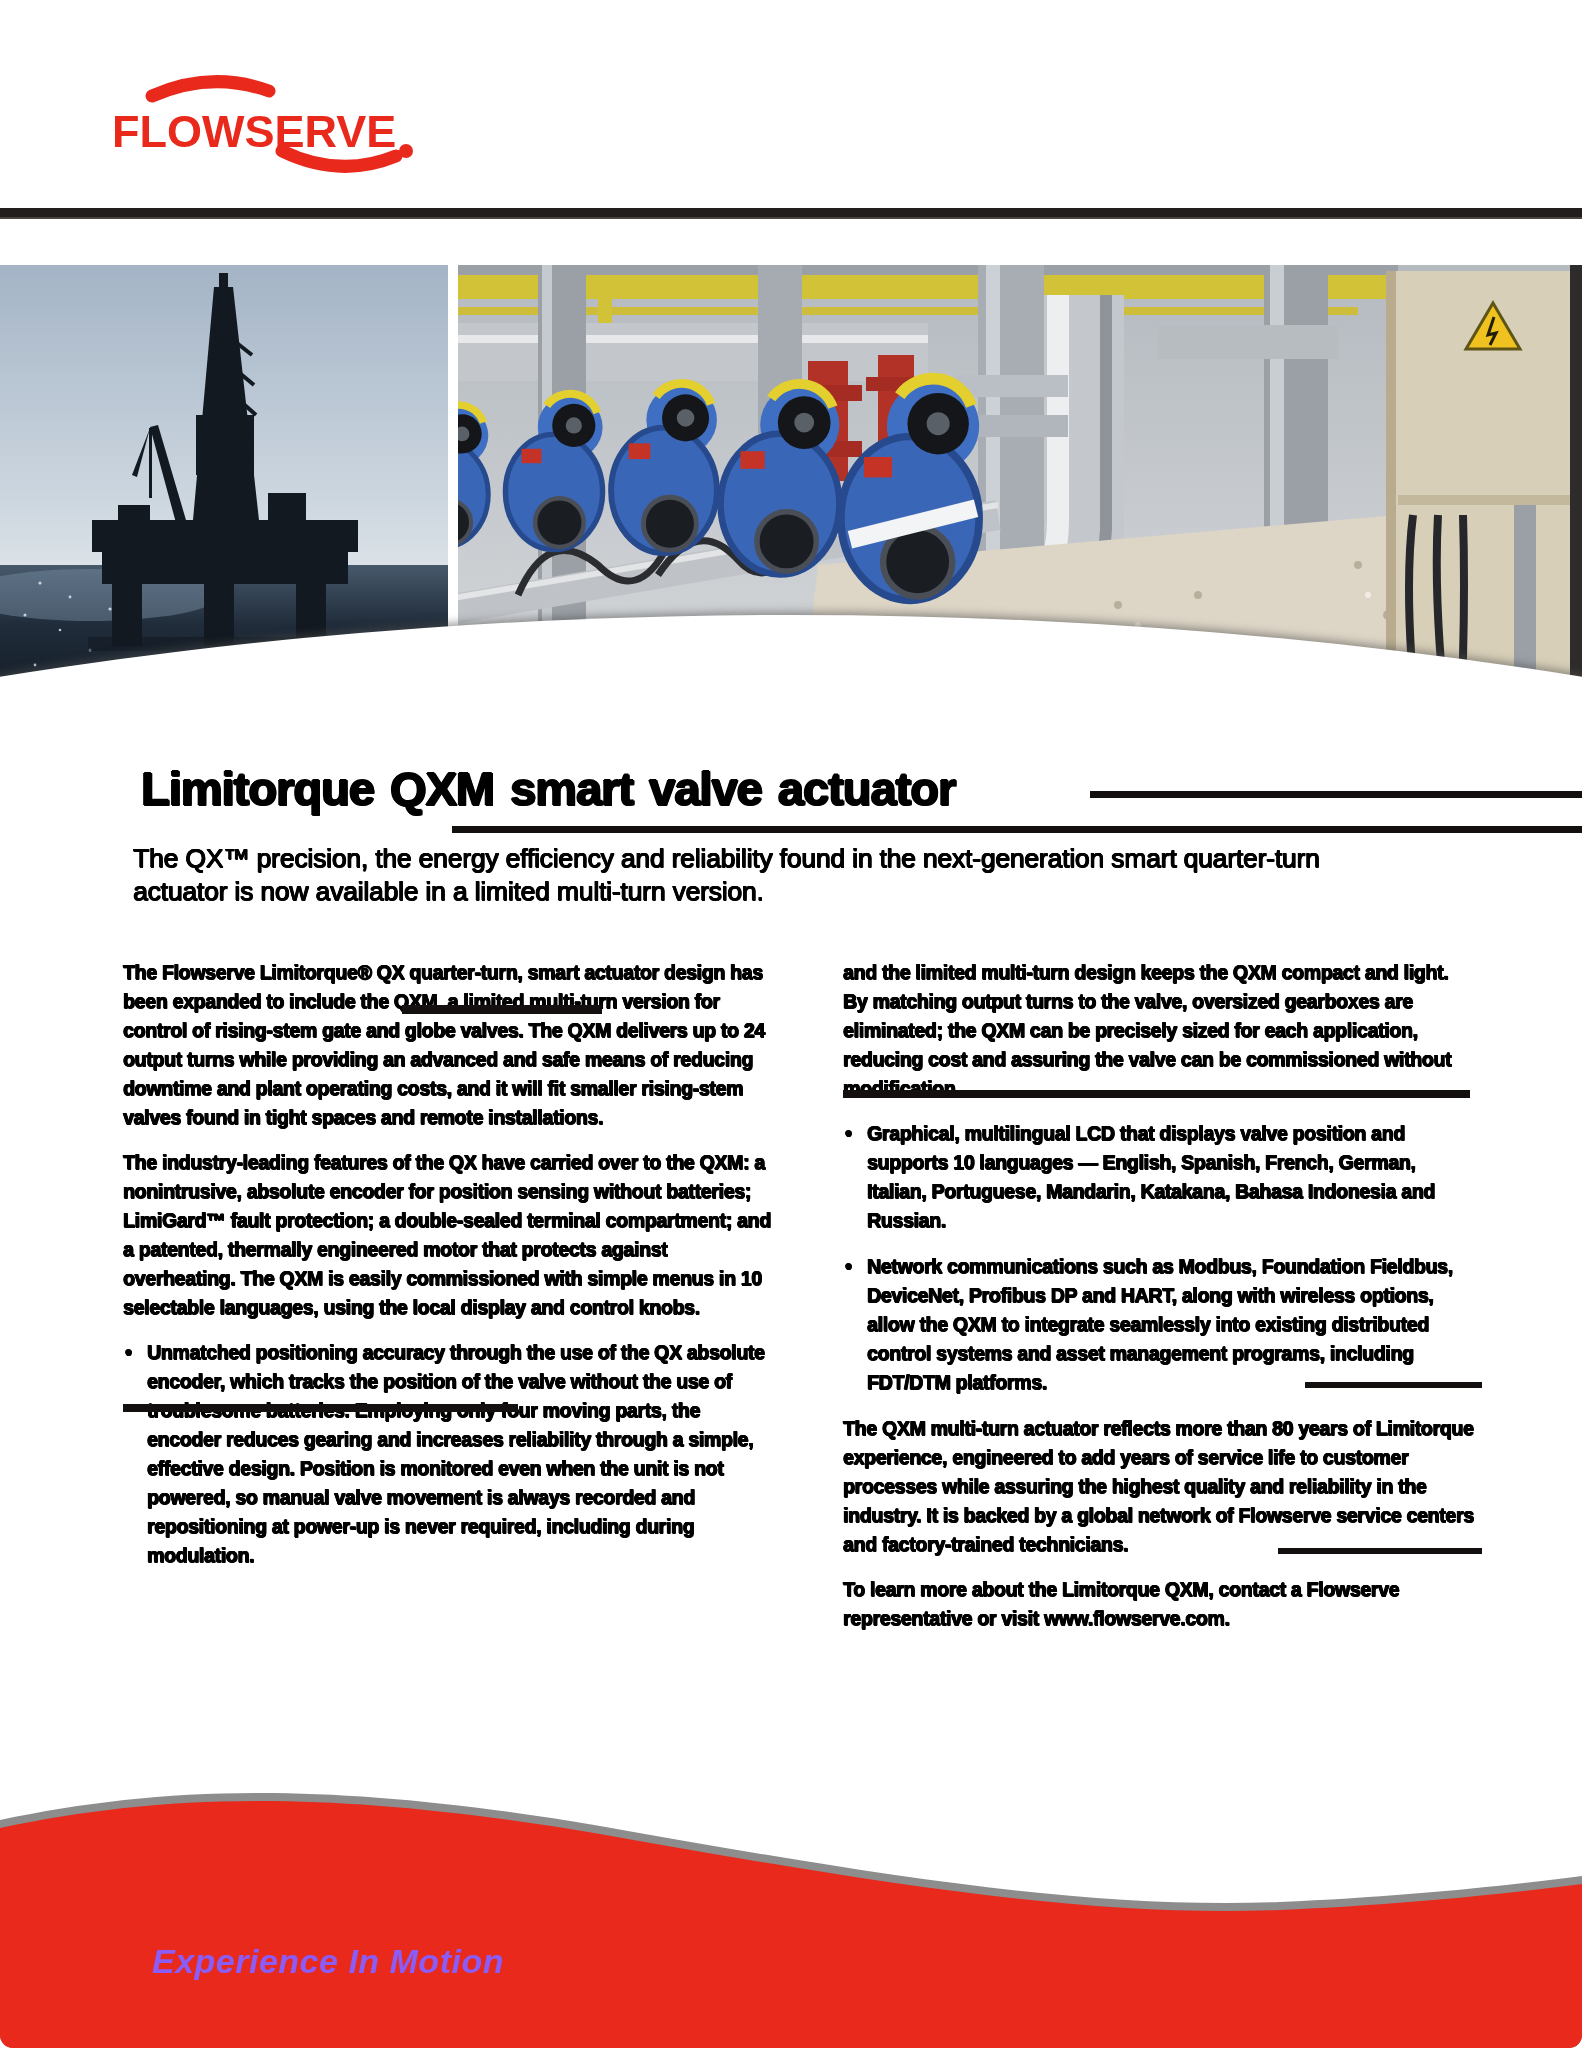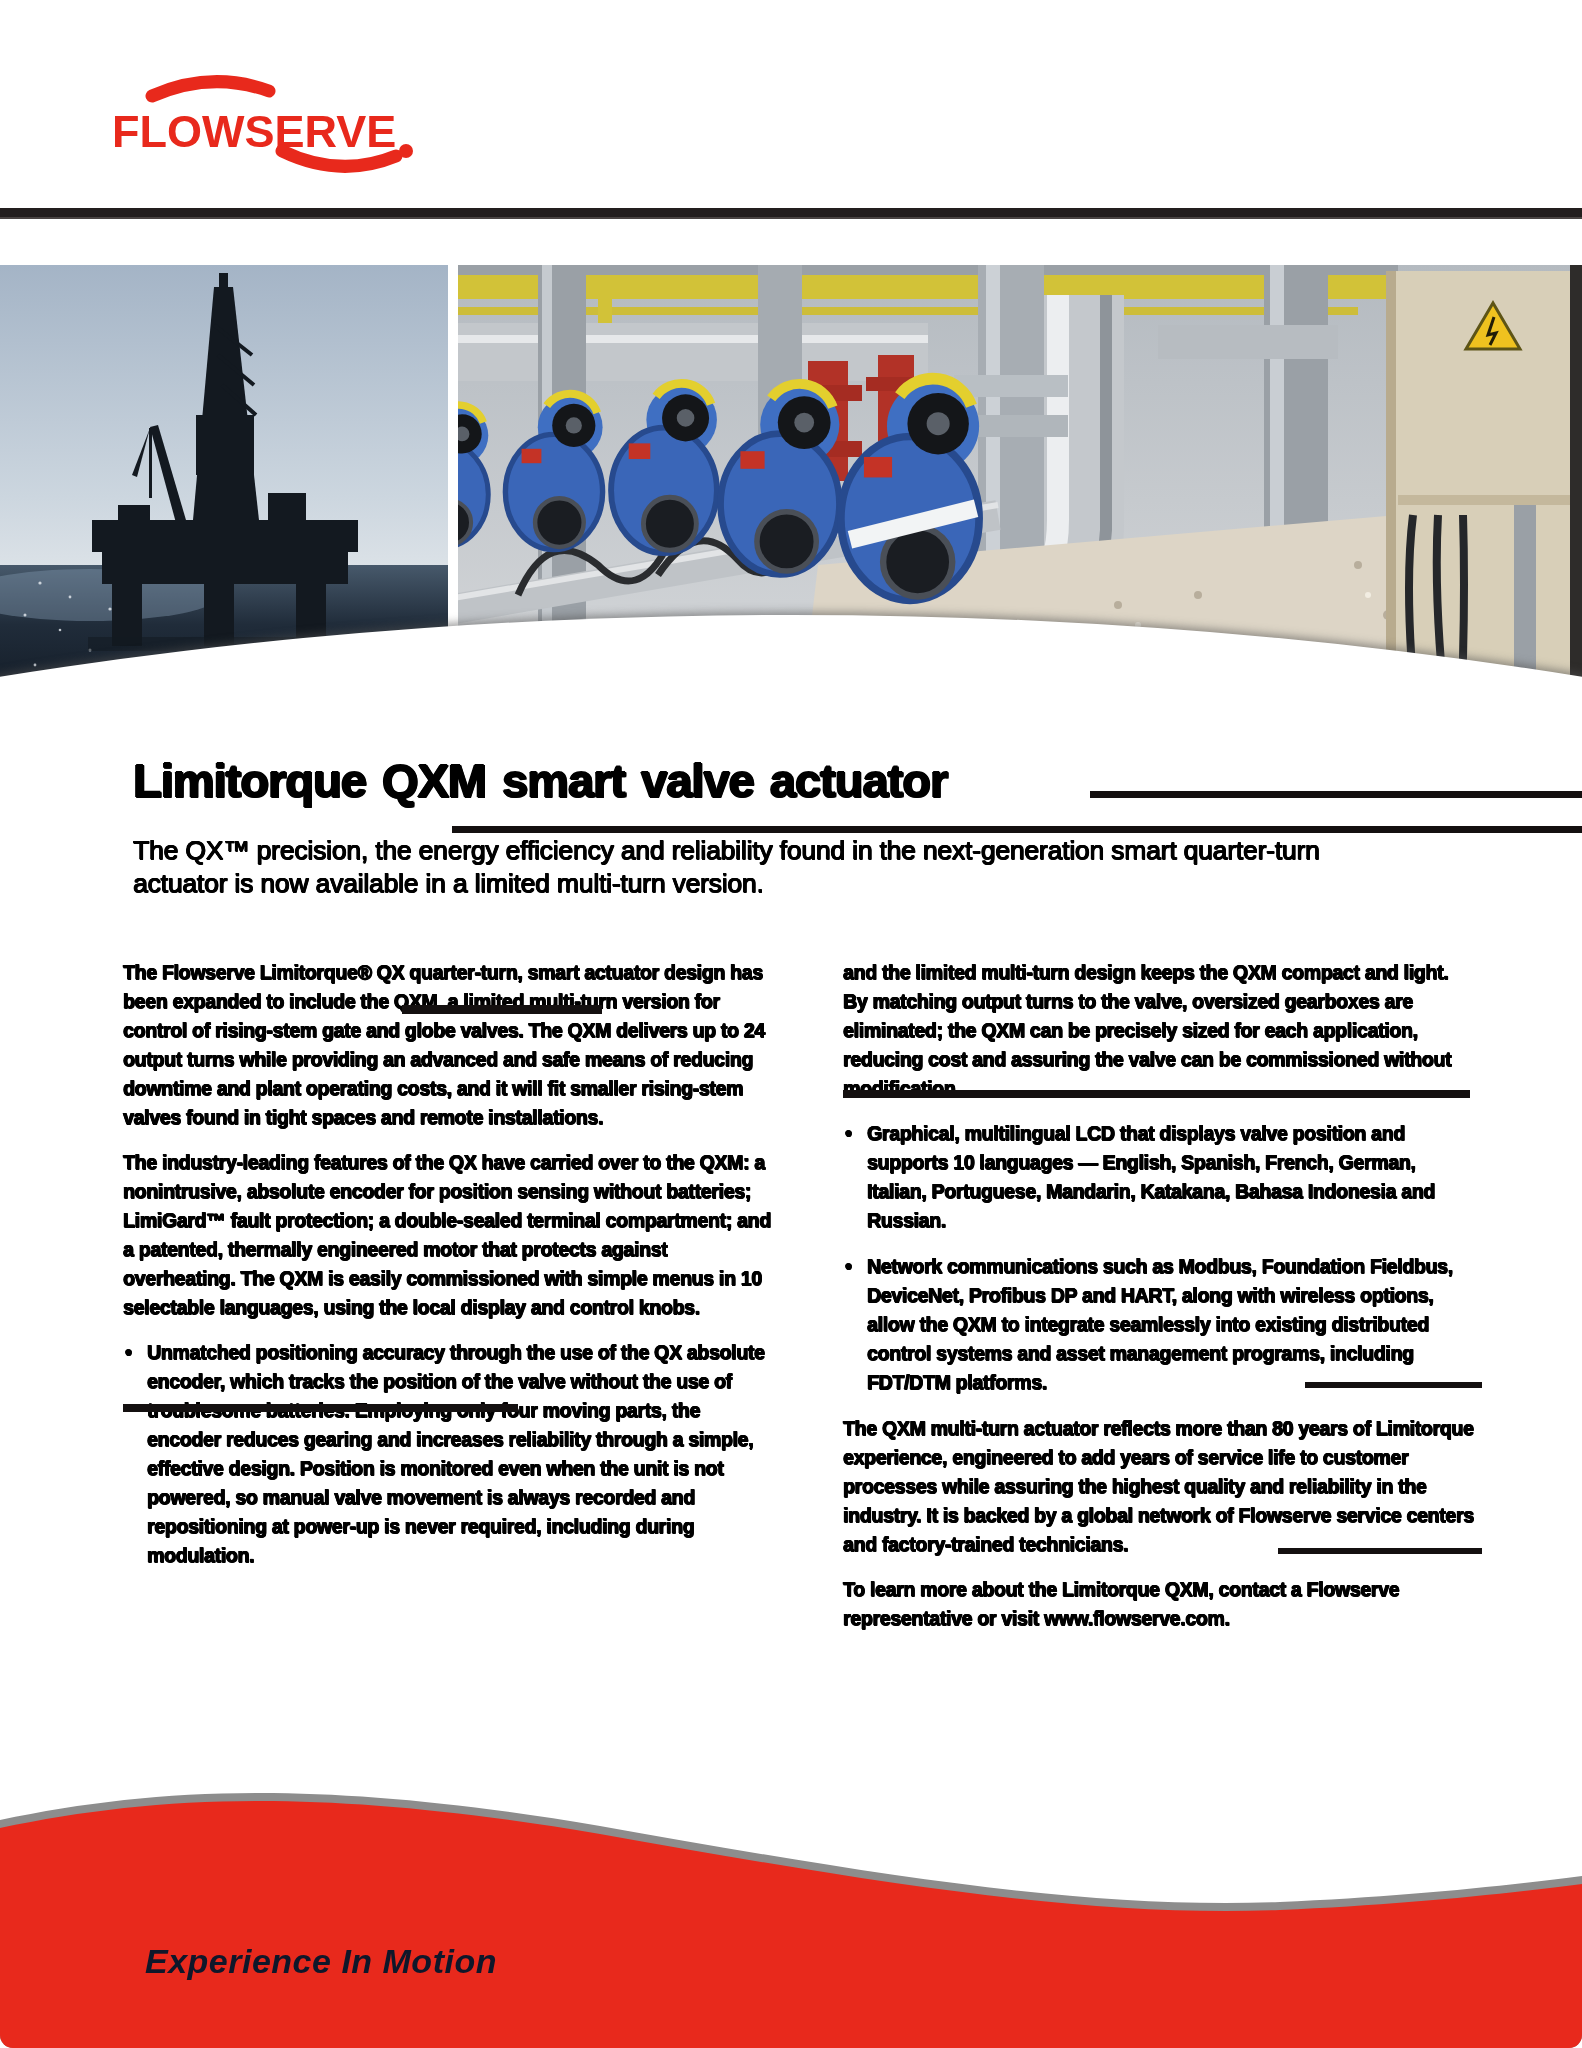--- a/index.html
+++ b/index.html
@@ -14,36 +14,36 @@
   #photo-right{left:458px;width:1124px;}
   #arc-mask{position:absolute;left:-1709px;top:615px;width:5000px;height:2400px;background:#fff;
             border-radius:50%;z-index:2;box-shadow:0 -5px 9px -2px rgba(80,80,80,.55);}
   
   .deg{color:#141010;
        text-shadow:.7px 0 #141010,-.5px 0 #141010,0 .6px #141010,0 -.4px #141010,.7px .7px #141010;
        filter:blur(.4px) contrast(1.8);}
   #headline{position:absolute;left:133px;top:756px;width:1210px;z-index:3;}
   #title{font-size:47px;line-height:1.05;font-weight:900;letter-spacing:-1px;word-spacing:4px;
          text-shadow:1.2px 0 #141010,-1px 0 #141010,0 1px #141010,0 -0.8px #141010,1.2px 1.2px #141010;
-         filter:blur(.55px) contrast(1.7);color:#141010;margin:0;}
+         filter:blur(.55px) contrast(1.7);color:#141010;margin:8px;}
   #subtitle{margin:29px 0 0 0;font-size:26.5px;line-height:33px;font-weight:400;width:1205px;letter-spacing:-0.2px;}
   .col{position:absolute;top:958px;z-index:3;font-size:19.5px;line-height:29px;font-weight:700;letter-spacing:-0.3px;}
   #col-left{left:123px;width:650px;}
   #col-right{left:843px;width:632px;}
   .col p{margin:0 0 16px 0;}
   .col h3{margin:2px 0 14px 0;font-size:20.5px;font-weight:900;}
   .col ul{margin:0;padding:0;list-style:none;}
   .col li{position:relative;padding-left:24px;margin:0 0 17px 0;}
   .col li::before{content:"•";position:absolute;left:2px;top:0;}
   .lead{font-weight:900;}
   
   .bar{position:absolute;background:#141010;z-index:4;filter:blur(.4px);}
   
   #wave{position:absolute;left:0;top:1780px;width:1582px;height:268px;z-index:5;}
-  #tagline{position:absolute;left:145px;top:1942px;z-index:6;color:#0f172a;font-size:34px;
+  #tagline{position:absolute;left:152px;top:1942px;z-index:6;color:#8b5cf6;font-size:34px;
            font-style:italic;font-weight:800;letter-spacing:.5px;}
 </style>
 </head>
 <body>
 
 <div id="page">
 
   <div id="logo">
     <svg width="320" height="135" viewBox="0 0 320 135">
       <path d="M40 46 Q 99 20 157 41" fill="none" stroke="#e8291c" stroke-width="13" stroke-linecap="round"></path>

